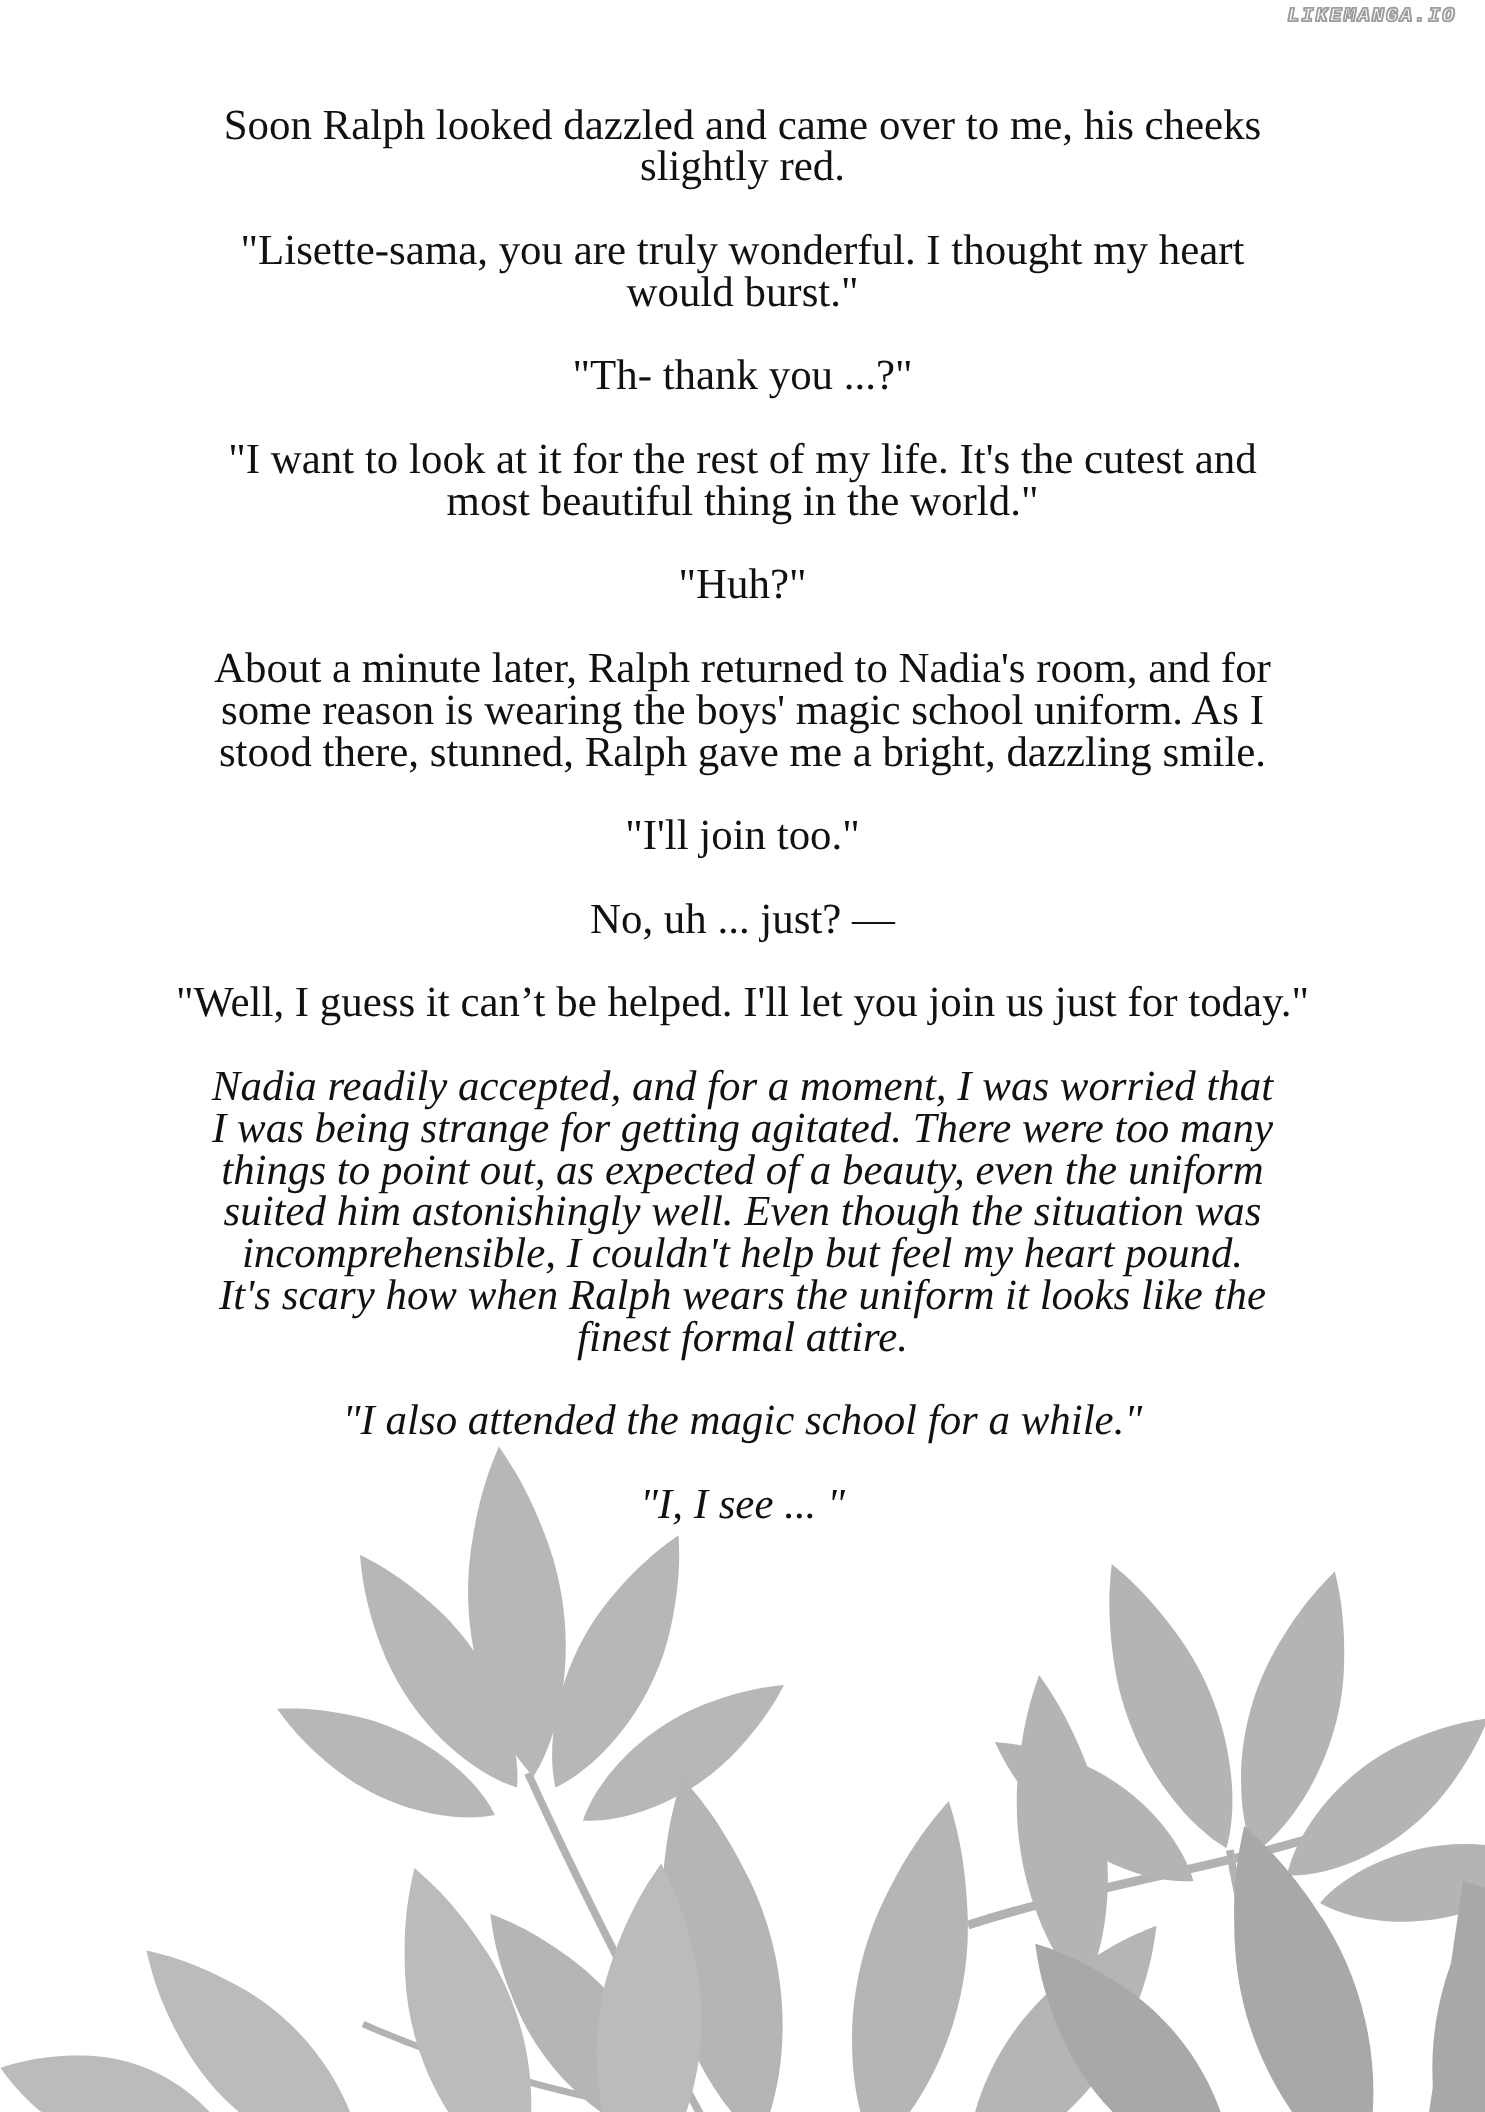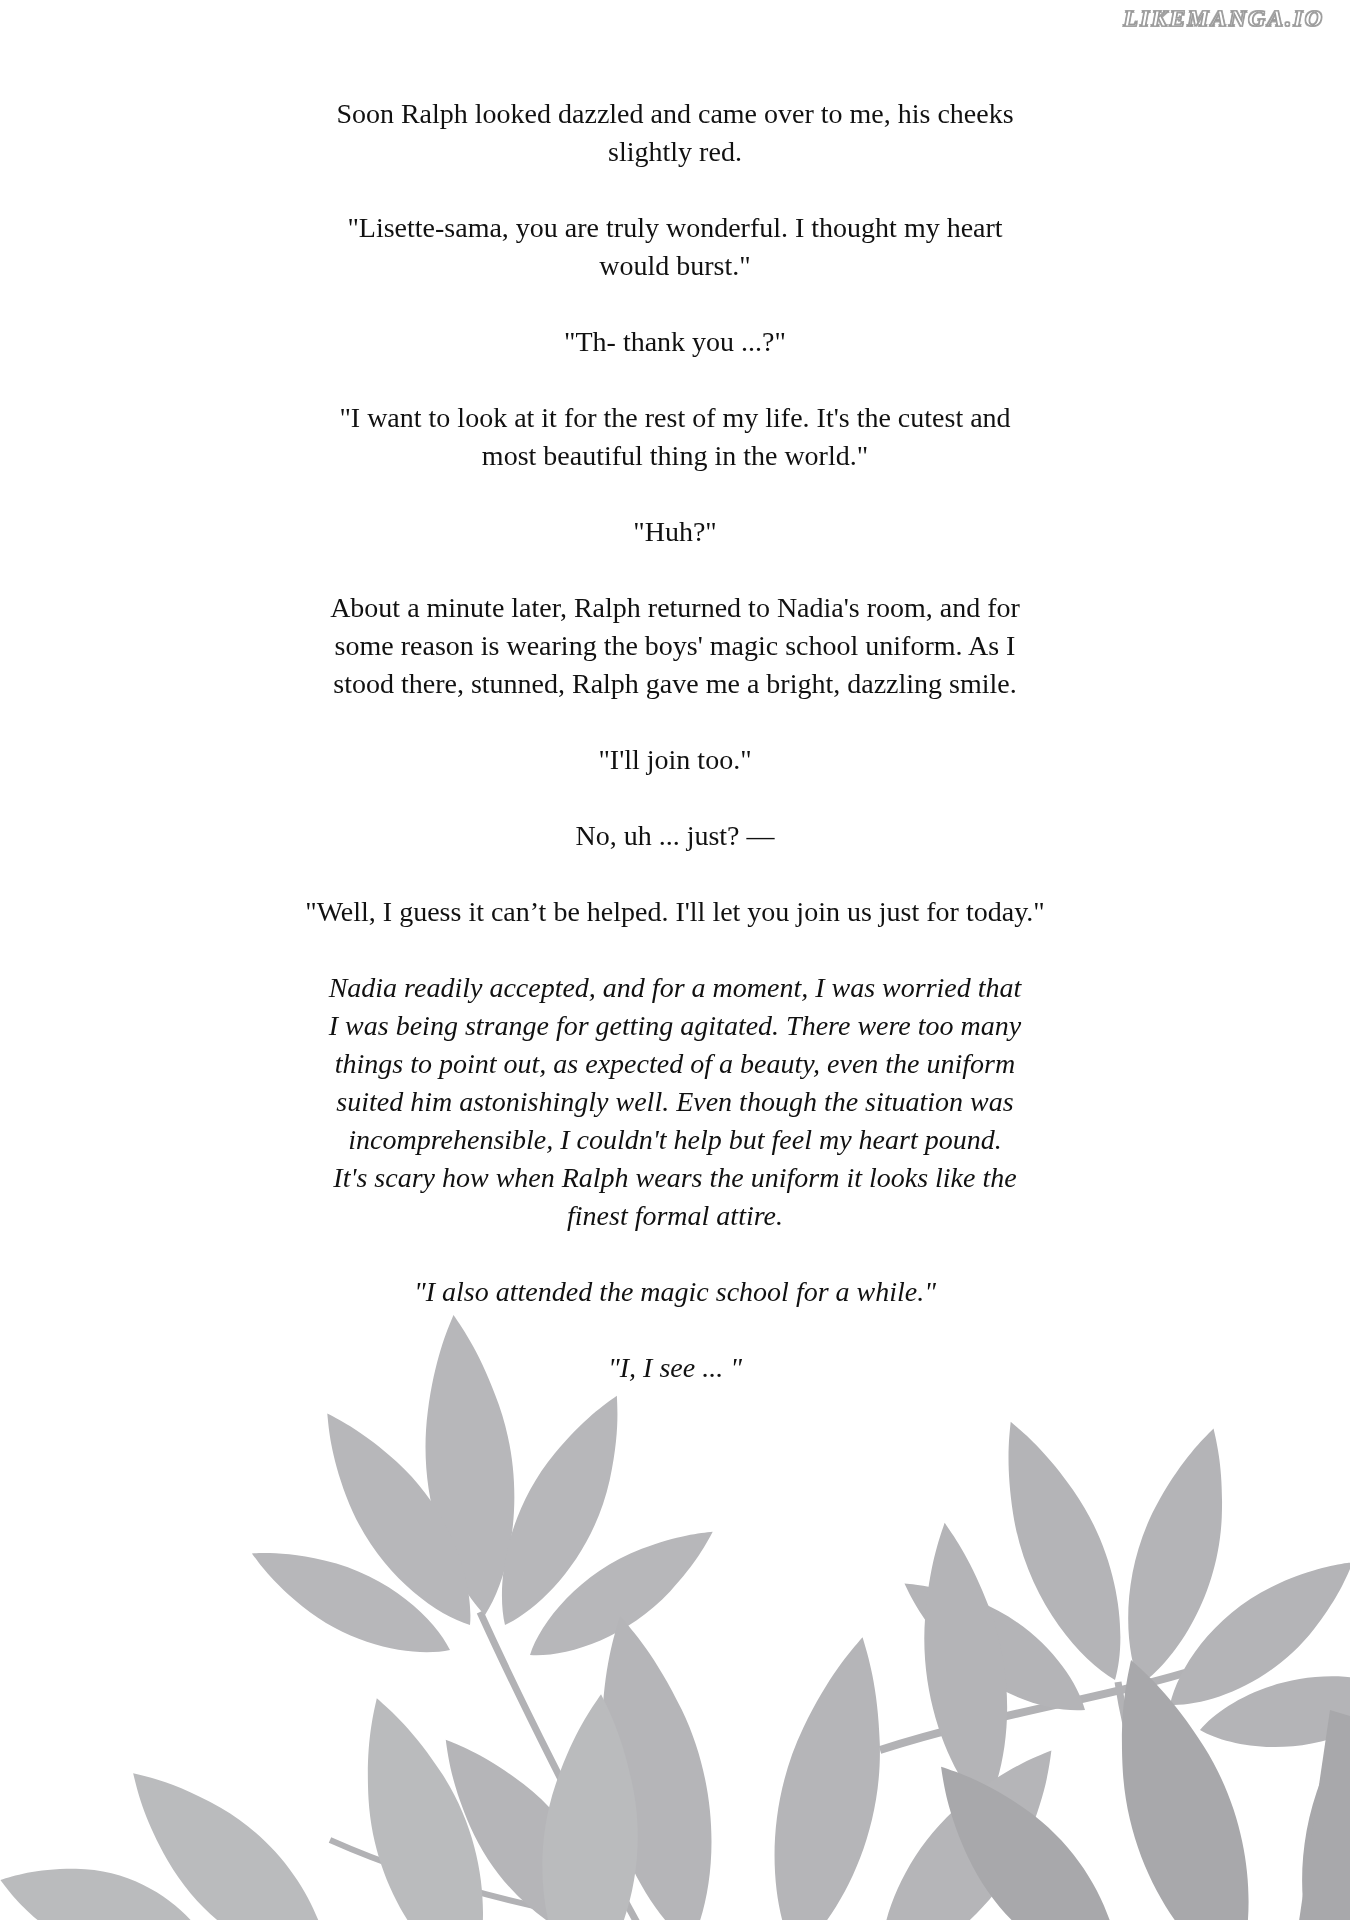--- a/index.html
+++ b/index.html
@@ -12,44 +12,44 @@
     height: 1920px;
     position: relative;
     overflow: hidden;
     font-family: "Liberation Serif", "DejaVu Serif", serif;
   }
   .watermark {
     position: absolute;
     top: 5px;
     right: 26px;
     z-index: 3;
-    font-family: Liberation Serif, serif;
+    font-family: Liberation Mono, monospace;
     font-weight: bold;
     font-style: italic;
-    font-size: 24px;
+    font-size: 18px;
     letter-spacing: 2px;
     color: #ffffff;
     -webkit-text-stroke: 1.2px #9a9a9a;
     text-shadow:
       -1px -1px 0 #aaaaaa, 1px -1px 0 #aaaaaa,
       -1px  1px 0 #aaaaaa, 1px  1px 0 #aaaaaa;
     user-select: none;
   }
   .text-column {
     position: absolute;
     top: 95px;
     left: 70px;
     width: 1210px;
     z-index: 2;
     text-align: center;
     color: #111111;
   }
   .para {
     margin: 0 0 38px 0;
-    font-size: 28px;
+    font-size: 39px;
     line-height: 38px;
     white-space: pre-line;
   }
   .para.halo {
     text-shadow:
       -2px -2px 0 #ffffff,  2px -2px 0 #ffffff,
       -2px  2px 0 #ffffff,  2px  2px 0 #ffffff,
        0   -2px 0 #ffffff,  0    2px 0 #ffffff,
       -2px  0   0 #ffffff,  2px  0   0 #ffffff,
        0    0   7px #ffffff;

